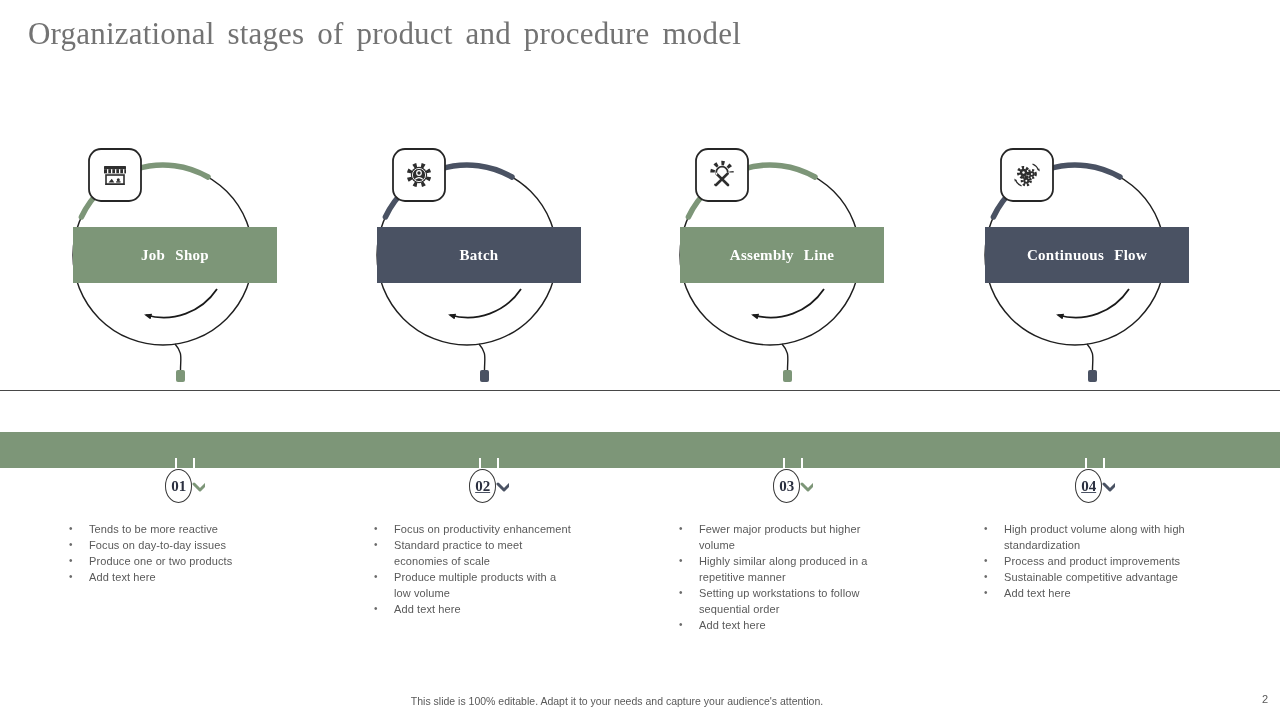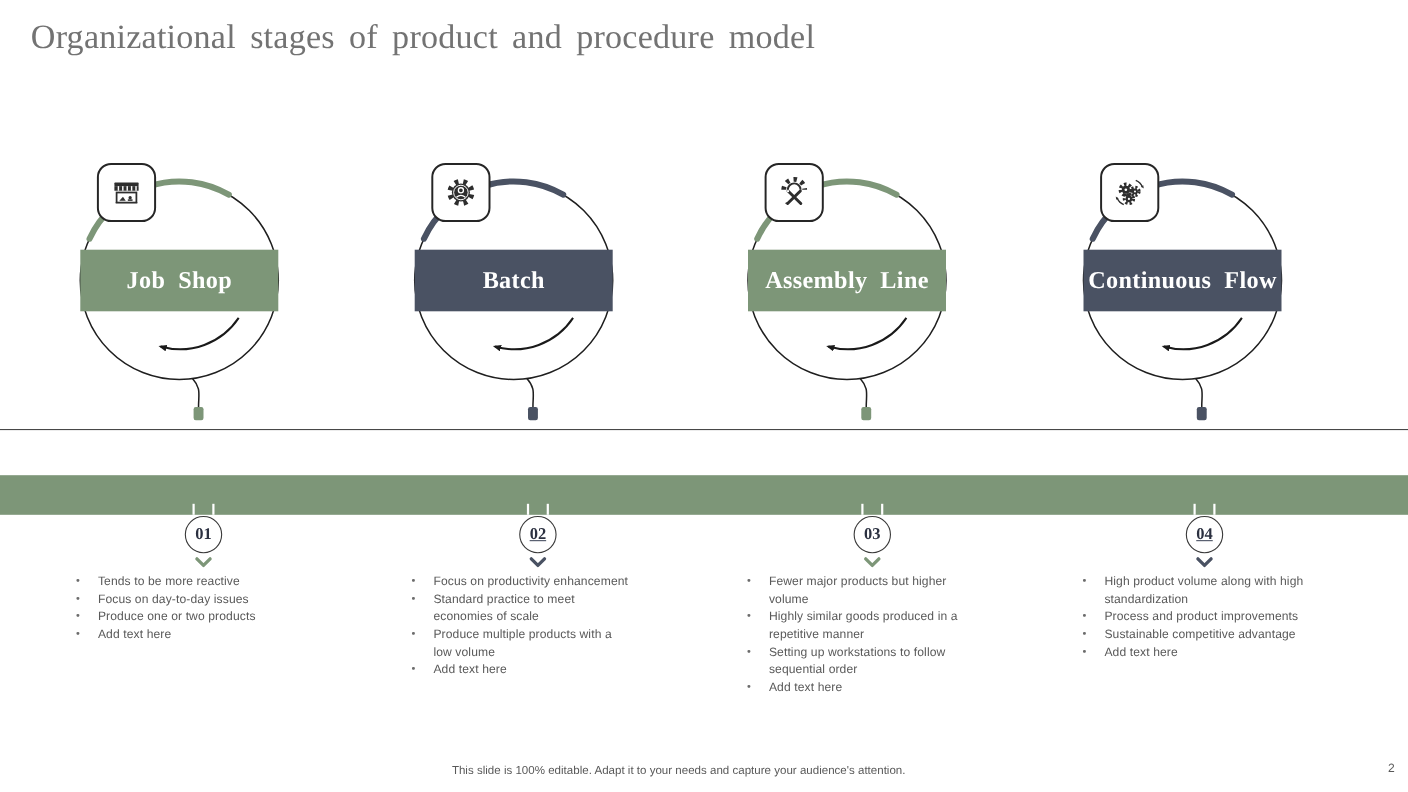--- a/index.html
+++ b/index.html
@@ -22,31 +22,31 @@
   .stage .ring{fill:none;stroke:#1f1f1f;stroke-width:1.4px;}
   .stage .carc{fill:none;stroke-width:5.5px;stroke-linecap:round;}
   .stage .inner{fill:none;stroke:#1a1a1a;stroke-width:1.8px;}
   .stage .tail{fill:none;stroke:#1f1f1f;stroke-width:1.4px;}
   .stage .iconbox{fill:#ffffff;stroke:#262626;stroke-width:1.8px;}
   .c-green .carc{stroke:var(--green);}
   .c-dark  .carc{stroke:var(--dark);}
   .c-green .marker{fill:var(--green);}
   .c-dark  .marker{fill:var(--dark);}
   .band{
-    position:absolute;left:60px;top:102px;width:180px;height:56px;
+    position:absolute;left:60px;top:102px;width:204px;height:56px;
     display:flex;align-items:center;justify-content:center;
-    font-family:"Liberation Serif",serif;font-weight:700;font-size:22px;color:#ffffff;
+    font-family:"Liberation Serif",serif;font-weight:700;font-size:15px;color:#ffffff;
     letter-spacing:0.3px;word-spacing:6px;white-space:nowrap;
   }
   .c-green .band{background:var(--green);}
   .c-dark  .band{background:var(--dark);}
   .divider{position:absolute;left:0;top:390px;width:1280px;height:1px;background:#474747;}
   .strip{position:absolute;left:0;top:432px;width:1280px;height:36px;background:var(--green);}
   .slit{position:absolute;top:458px;width:2px;height:10px;background:#ffffff;}
-  .numwrap{position:absolute;top:469px;width:40px;display:flex;flex-direction:column;align-items:center;}
+  .numwrap{position:absolute;top:469px;width:40px;display:flex;align-items:center;}
   .numcircle{
     width:34px;height:34px;border:1.3px solid #3a3a3a;border-radius:50%;background:#ffffff;
     display:flex;align-items:center;justify-content:center;box-sizing:border-box;
     font-family:"Liberation Serif",serif;font-weight:700;font-size:15px;color:#2b3040;
   }
   .chev{margin-top:3px;}
   .c-green.chev-col{color:var(--green);}
   .c-dark.chev-col{color:var(--dark);text-decoration:underline;}
   .bullets{position:absolute;top:521px;margin:0;padding:0;list-style:none;
     font-size:11px;line-height:16px;color:#595959;letter-spacing:0.1px;}
@@ -230,21 +230,21 @@
     <li>Add text here</li>
   </ul>
   <ul class="bullets" style="left:367px;width:205px">
     <li>Focus on productivity enhancement</li>
     <li>Standard practice to meet economies of scale</li>
     <li>Produce multiple products with a low volume</li>
     <li>Add text here</li>
   </ul>
   <ul class="bullets" style="left:672px;width:212px">
     <li>Fewer major products but higher volume</li>
-    <li>Highly similar goods produced in a repetitive manner</li>
+    <li>Highly similar along produced in a repetitive manner</li>
     <li>Setting up workstations to follow sequential order</li>
     <li>Add text here</li>
   </ul>
   <ul class="bullets" style="left:977px;width:228px">
     <li>High product volume along with high standardization</li>
     <li>Process and product improvements</li>
     <li>Sustainable competitive advantage</li>
     <li>Add text here</li>
   </ul>
 

